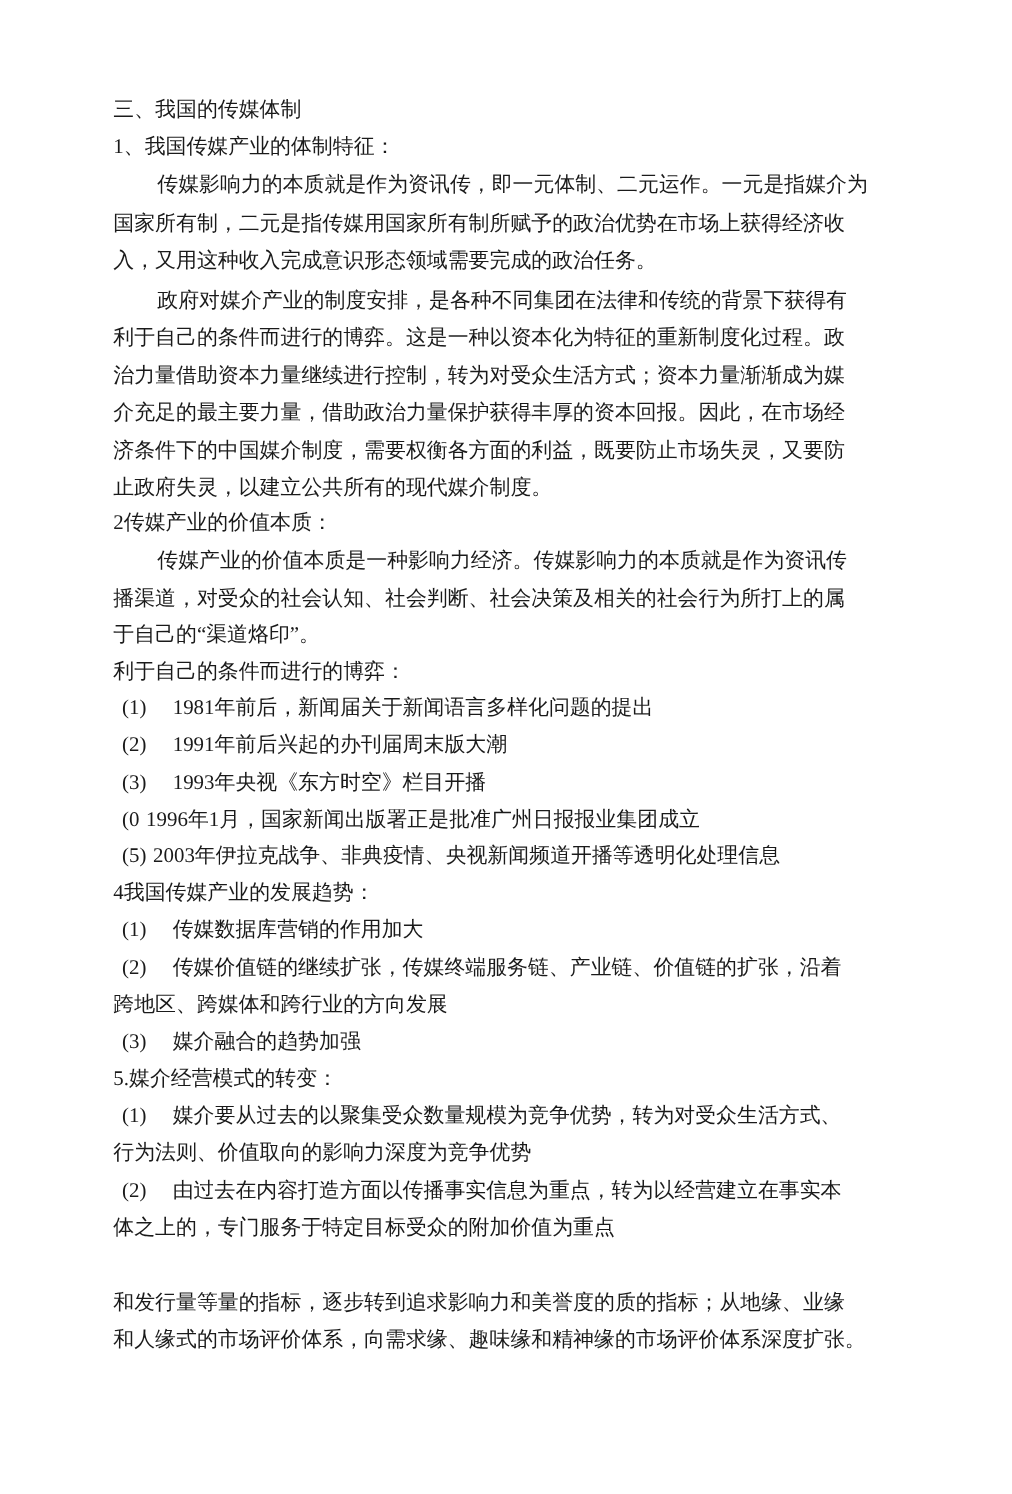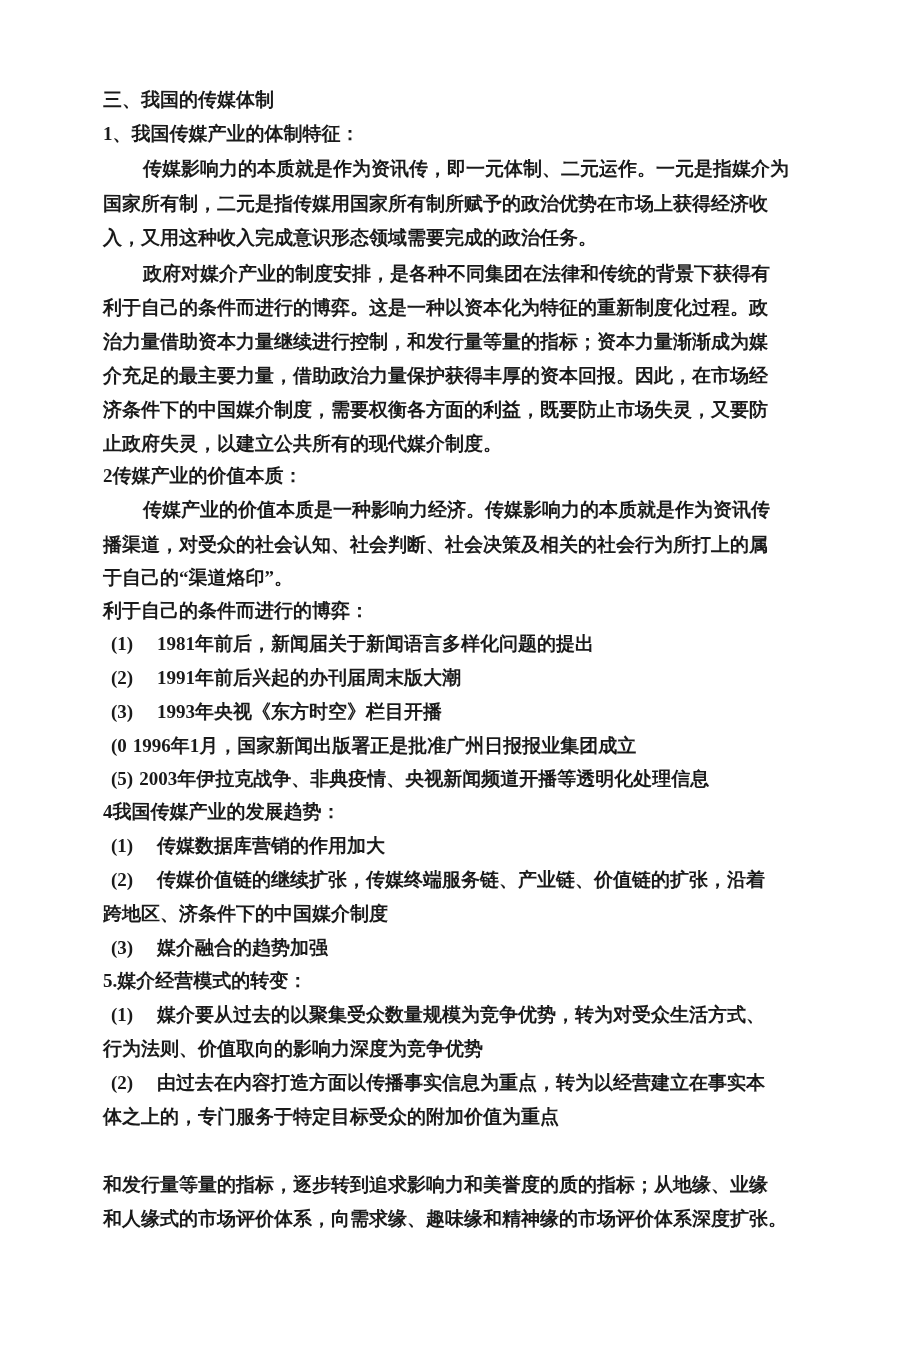--- a/index.html
+++ b/index.html
@@ -22,21 +22,20 @@
       width: 920px;
       height: 1358px;
     }
     .line {
       position: absolute;
       left: 103px;
       font-size: 19px;
       line-height: 24px;
       white-space: nowrap;
       letter-spacing: 0px;
-      font-weight: bold;
     }
     .indent { left: 143px; }
     .item { left: 111px; }
     .num {
       display: inline-block;
       width: 46px;
     }
     .num-tight {
       display: inline-block;
       margin-right: 6px;
@@ -49,21 +48,21 @@
 
   <div class="line" style="top:88px">三、我国的传媒体制</div>
 
   <div class="line" style="top:122px">1、我国传媒产业的体制特征：</div>
   <div class="line indent" style="top:157px">传媒影响力的本质就是作为资讯传，即一元体制、二元运作。一元是指媒介为</div>
   <div class="line" style="top:226px">入，又用这种收入完成意识形态领域需要完成的政治任务。</div>
   <div class="line" style="top:192px">国家所有制，二元是指传媒用国家所有制所赋予的政治优势在市场上获得经济收</div>
 
   <div class="line indent" style="top:262px">政府对媒介产业的制度安排，是各种不同集团在法律和传统的背景下获得有</div>
   <div class="line" style="top:296px">利于自己的条件而进行的博弈。这是一种以资本化为特征的重新制度化过程。政</div>
-  <div class="line" style="top:330px">治力量借助资本力量继续进行控制，和发行量等量的指标；资本力量渐渐成为媒</div>
+  <div class="line" style="top:330px">治力量借助资本力量继续进行控制，转为对受众生活方式；资本力量渐渐成为媒</div>
   <div class="line" style="top:364px">介充足的最主要力量，借助政治力量保护获得丰厚的资本回报。因此，在市场经</div>
   <div class="line" style="top:398px">济条件下的中国媒介制度，需要权衡各方面的利益，既要防止市场失灵，又要防</div>
   <div class="line" style="top:432px">止政府失灵，以建立公共所有的现代媒介制度。</div>
 
   <div class="line" style="top:464px">2传媒产业的价值本质：</div>
   <div class="line indent" style="top:498px">传媒产业的价值本质是一种影响力经济。传媒影响力的本质就是作为资讯传</div>
   <div class="line" style="top:533px">播渠道，对受众的社会认知、社会判断、社会决策及相关的社会行为所打上的属</div>
   <div class="line" style="top:566px">于自己的“渠道烙印”。</div>
 
   <div class="line" style="top:599px">利于自己的条件而进行的博弈：</div>
@@ -83,21 +82,21 @@
     <span class="num-tight">(5)</span><span>2003年伊拉克战争、非典疫情、央视新闻频道开播等透明化处理信息</span>
   </div>
 
   <div class="line" style="top:800px">4我国传媒产业的发展趋势：</div>
   <div class="line item" style="top:834px">
     <span class="num">(1)</span><span>传媒数据库营销的作用加大</span>
   </div>
   <div class="line item" style="top:868px">
     <span class="num">(2)</span><span>传媒价值链的继续扩张，传媒终端服务链、产业链、价值链的扩张，沿着</span>
   </div>
-  <div class="line" style="top:902px">跨地区、济条件下的中国媒介制度</div>
+  <div class="line" style="top:902px">跨地区、跨媒体和跨行业的方向发展</div>
   <div class="line item" style="top:936px">
     <span class="num">(3)</span><span>媒介融合的趋势加强</span>
   </div>
 
   <div class="line" style="top:969px">5.媒介经营模式的转变：</div>
   <div class="line item" style="top:1003px">
     <span class="num">(1)</span><span>媒介要从过去的以聚集受众数量规模为竞争优势，转为对受众生活方式、</span>
   </div>
   <div class="line" style="top:1037px">行为法则、价值取向的影响力深度为竞争优势</div>
   <div class="line item" style="top:1071px">

